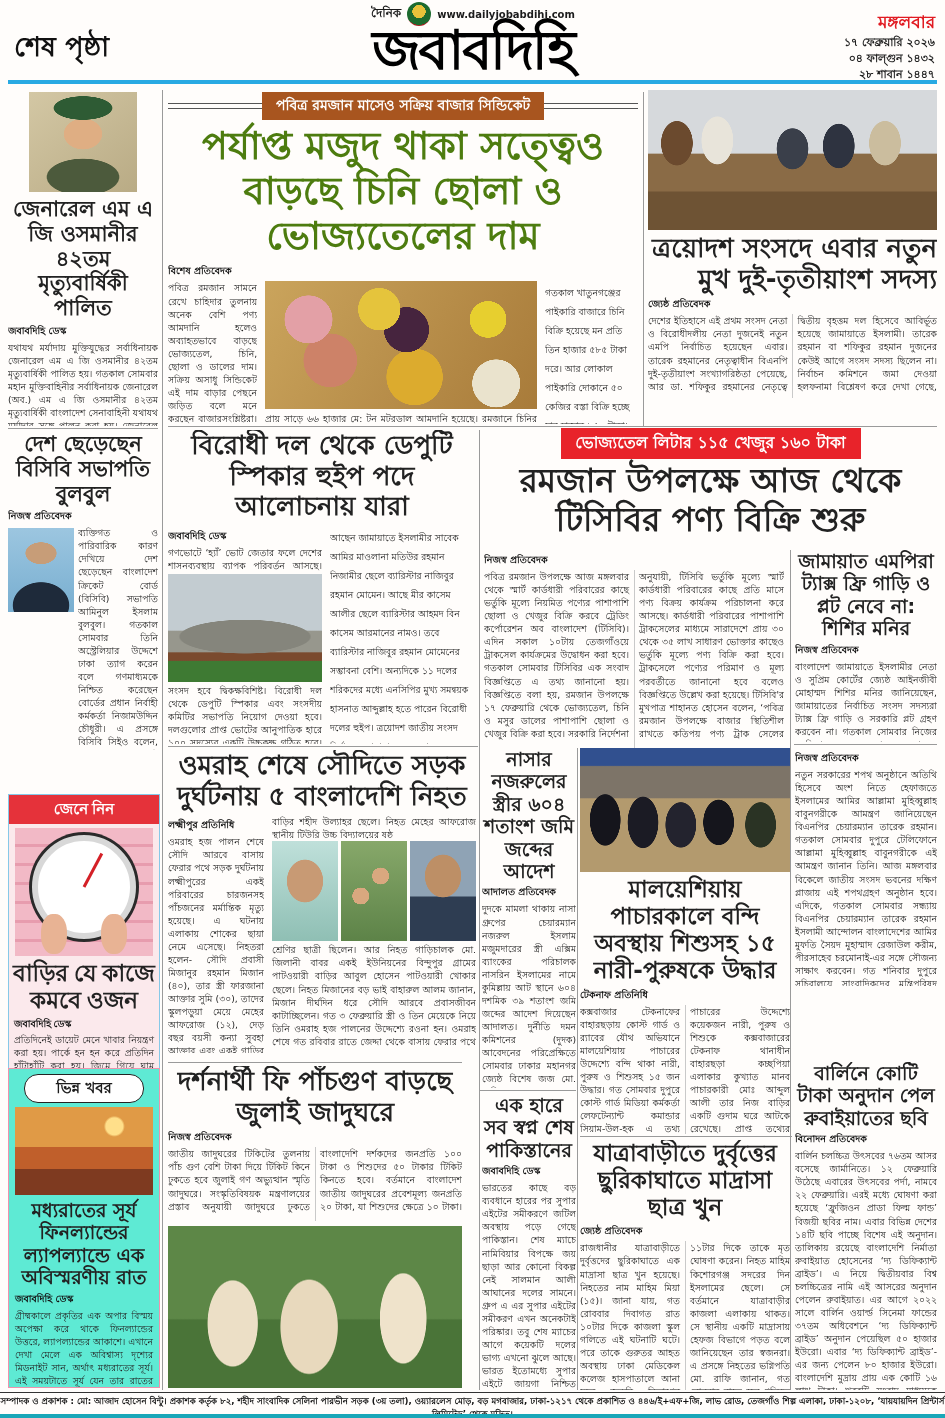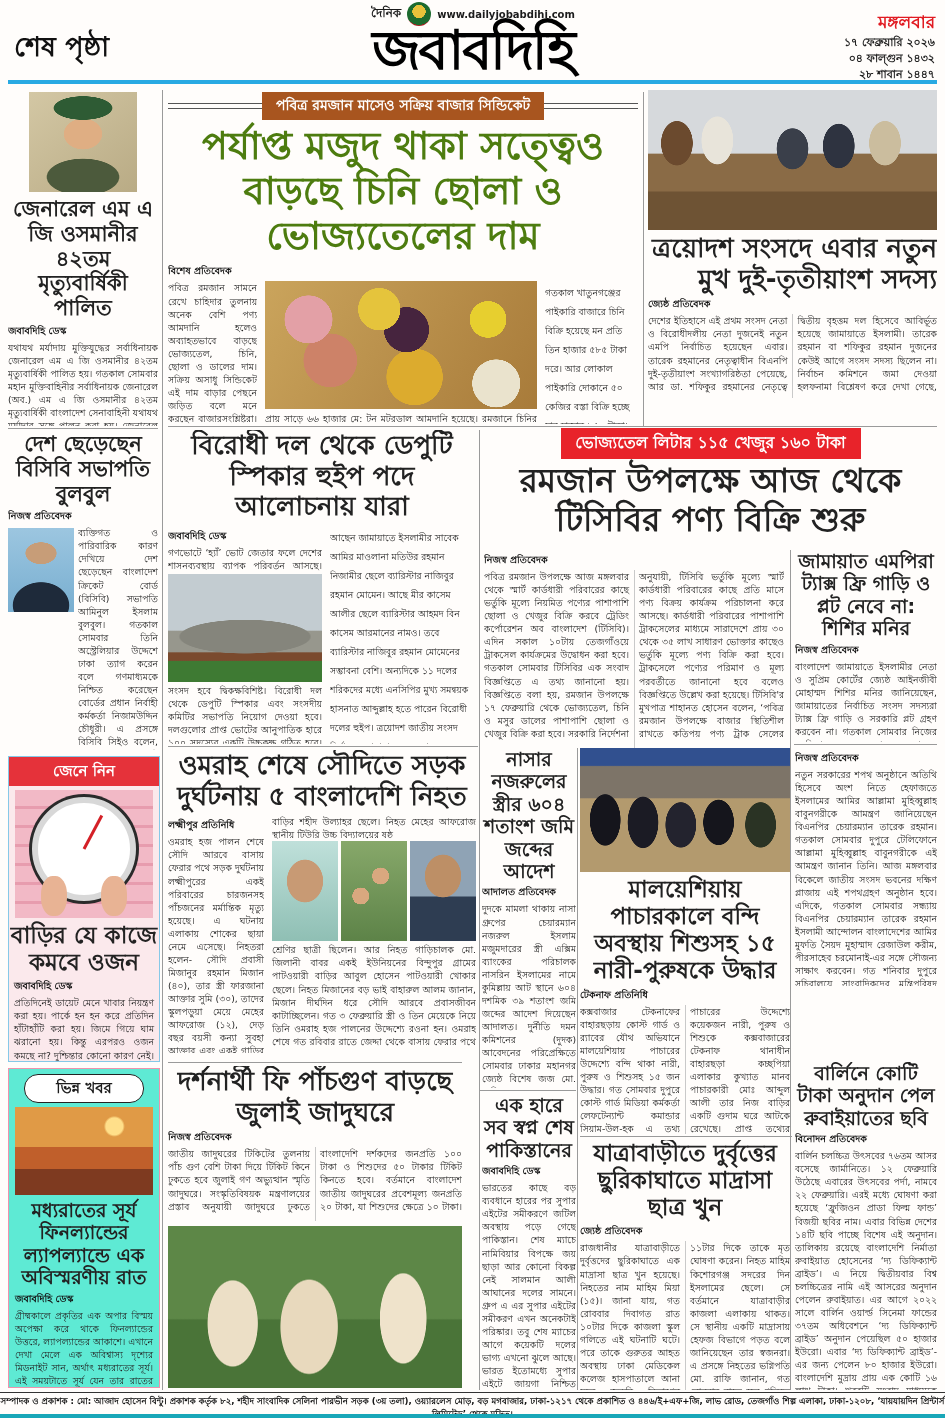--- a/index.html
+++ b/index.html
@@ -235,21 +235,21 @@
   </div>
 
   <div class="abs ov" style="left:795px;top:748px;width:142px;height:300px;">
     <div class="by">নিজস্ব প্রতিবেদক</div>
     <div class="bd ov" style="height:218px;">
       <span>নতুন সরকারের শপথ অনুষ্ঠানে অতিথি হিসেবে অংশ নিতে হেফাজতে ইসলামের আমির আল্লামা মুহিব্বুল্লাহ বাবুনগরীকে আমন্ত্রণ জানিয়েছেন বিএনপির চেয়ারম্যান তারেক রহমান। গতকাল সোমবার দুপুরে টেলিফোনে আল্লামা মুহিব্বুল্লাহ বাবুনগরীকে এই আমন্ত্রণ জানান তিনি। আজ মঙ্গলবার বিকেলে জাতীয় সংসদ ভবনের দক্ষিণ প্লাজায় এই শপথগ্রহণ অনুষ্ঠান হবে। এদিকে, গতকাল সোমবার সন্ধ্যায় বিএনপির চেয়ারম্যান তারেক রহমান ইসলামী আন্দোলন বাংলাদেশের আমির মুফতি সৈয়দ মুহাম্মাদ রেজাউল করীম, পীরসাহেব চরমোনাই-এর সঙ্গে সৌজন্য সাক্ষাৎ করবেন। গত শনিবার দুপুরে সচিবালয়ে সাংবাদিকদের মন্ত্রিপরিষদ সচিব জানান, গেজেট নোটিফিকেশন হয়ে গেছে। জাতীয় সংসদে</span>
       
     </div>
   </div>
 
-  <div class="abs box ov" style="left:8px;top:756px;width:150px;height:304px;">
+  <div class="abs box ov" style="left:8px;top:794px;width:150px;height:304px;font-family:Liberation Serif, serif;">
     <div class="boxhead">জেনে নিন</div>
     <div class="ph-scalearea" style="width:138px;height:128px;margin:4px auto 0 auto;">
       <div class="dial">
           <div class="needle"></div>
         </div>
       <div class="foot-l"></div>
         <div class="foot-r"></div>
     </div>
     <div class="hl hl-24" style="margin-top:4px;">বাড়ির যে কাজে কমবে ওজন</div>
     <div class="by" style="padding:0 5px;">জবাবদিহি ডেস্ক</div>

